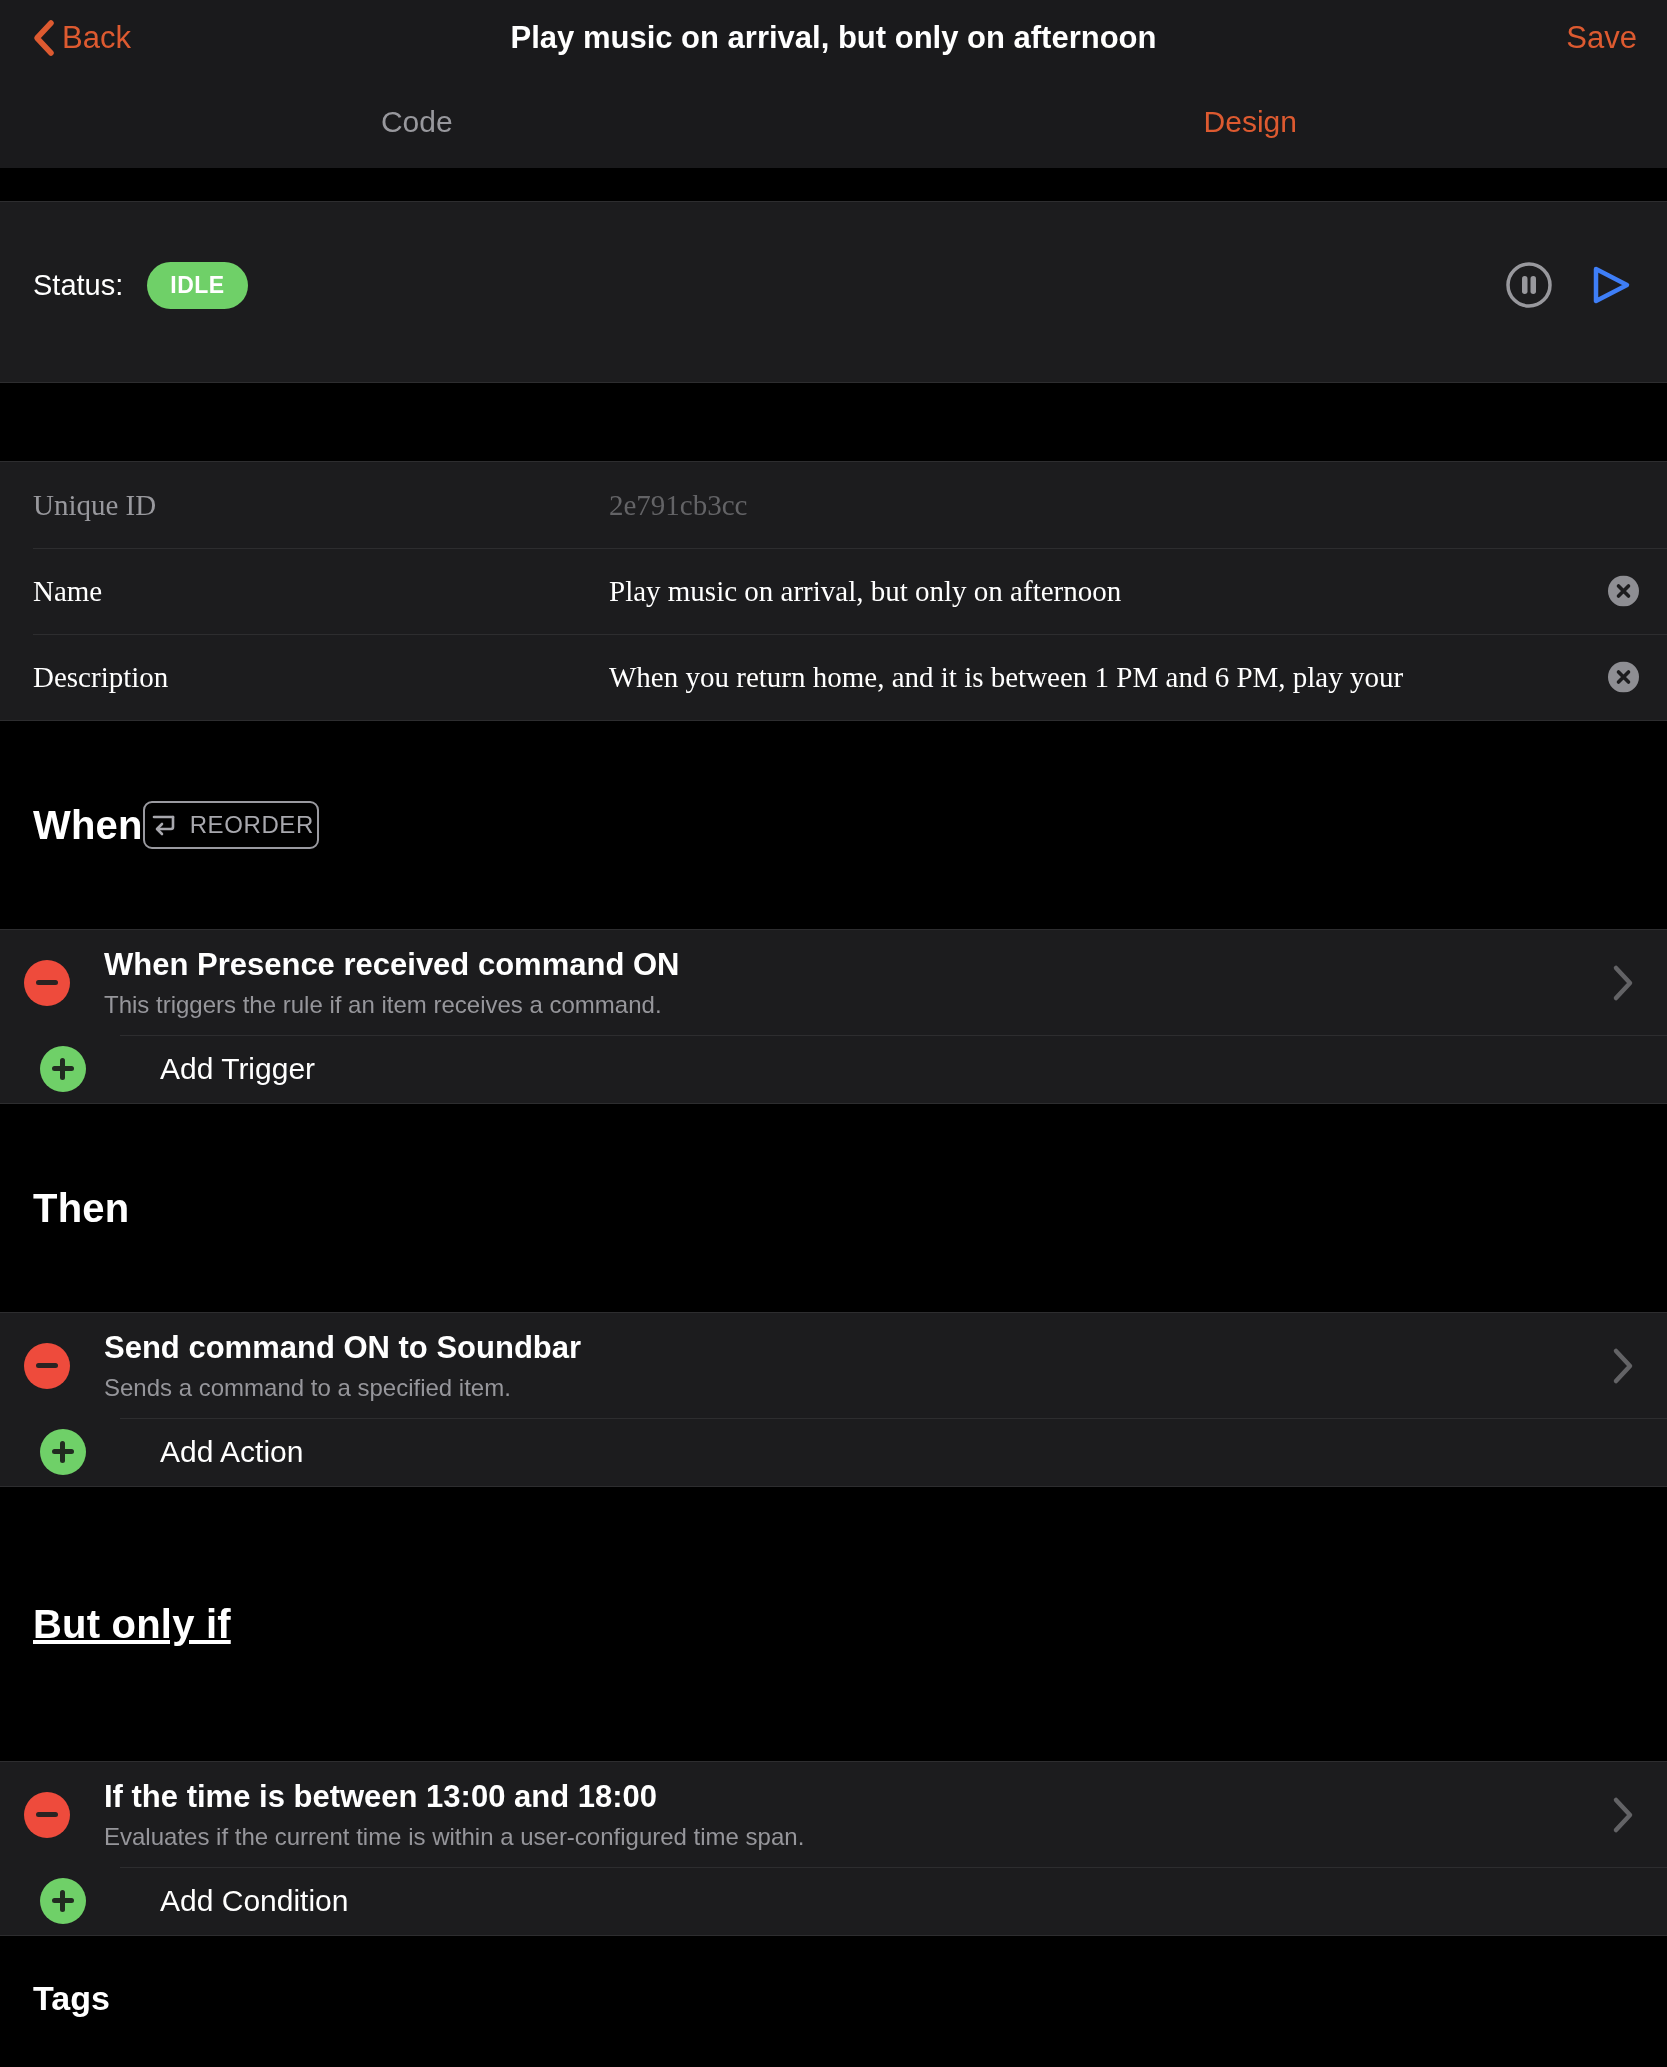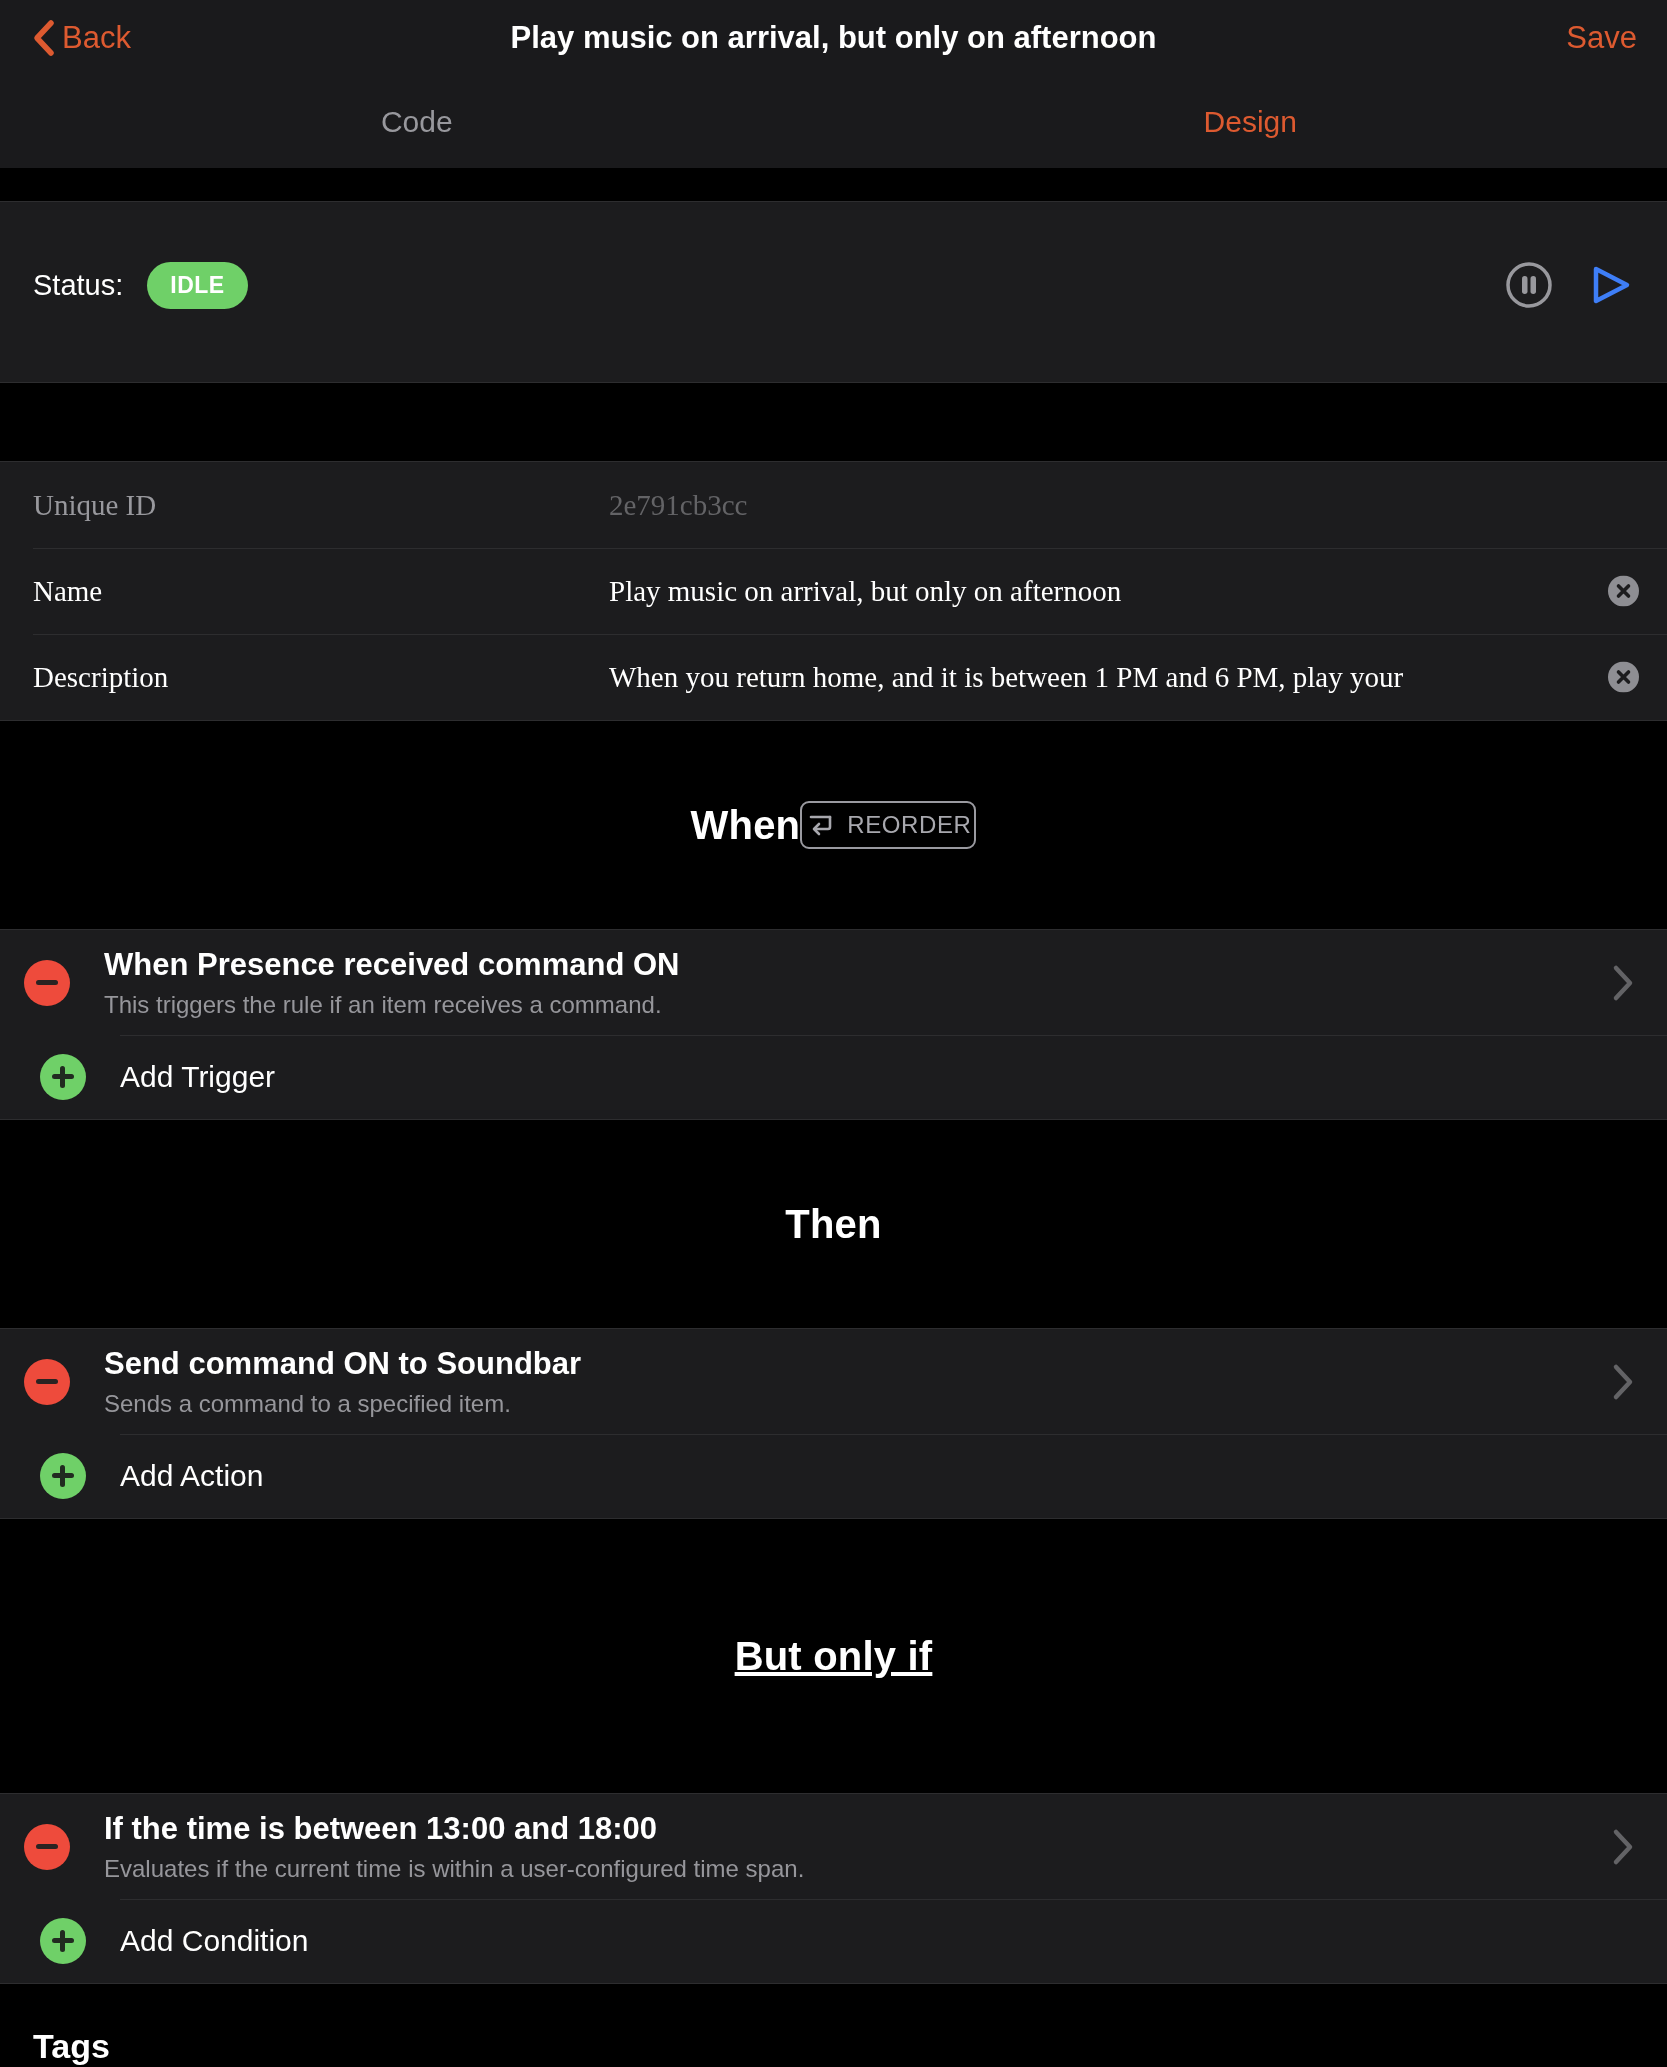--- a/index.html
+++ b/index.html
@@ -70,21 +70,21 @@
   .f-label.muted { color: var(--muted, #98989d); }
   .f-value { flex: 1; font-size: 29px; color: #fff; white-space: nowrap; overflow: hidden; }
   .f-value.dim { color: var(--muted-dim, #636366); }
   .clear-btn {
     position: absolute; right: 28px; top: 50%; transform: translateY(-50%);
     background: none; border: none; padding: 0; display: flex; cursor: pointer;
   }
 
   
   .section-head {
-    height: 210px; display: flex; align-items: center; justify-content: center;
+    height: 210px; display: flex; align-items: center; justify-content: flex-start;
     padding: 0 33px;
   }
   .section-head.h216 { height: 276px; text-decoration: underline; }
   .section-head h2 { margin: 0; font-size: 40px; font-weight: 700; color: #fff; letter-spacing: 0.2px; }
   .reorder-btn {
     display: flex; align-items: center; gap: 12px; height: 48px; padding: 0 3px;
     border: 2px solid #9a9aa0; border-radius: 9px; background: none; cursor: pointer;
     color: #a8a8ae; font-size: 24px; font-weight: 500; letter-spacing: 0.6px; font-family: inherit;
   }
 
@@ -103,21 +103,21 @@
   }
   .plus::after {
     content: ""; position: absolute; left: 20px; top: 12px; width: 5px; height: 22px;
     border-radius: 3px; background: #212b20;
   }
   .item-text { flex: 1; margin-left: 34px; display: flex; flex-direction: column; gap: 8px; min-width: 0; }
   .item-title { font-size: 31px; font-weight: 700; color: #fff; white-space: nowrap; overflow: hidden; }
   .item-sub { font-size: 24px; color: #96969b; white-space: nowrap; overflow: hidden; }
   .chev { flex: none; margin-left: 12px; }
 
-  .add-row { height: 84px; display: flex; align-items: center; padding: 0 33px 0 40px; position: relative; cursor: pointer; }
+  .add-row { height: 68px; display: flex; align-items: center; padding: 0 33px 0 40px; position: relative; cursor: pointer; gap: 40px; }
   .add-row::before {
     content: ""; position: absolute; left: 120px; right: 0; top: 0; height: 1px;
     background: var(--hairline, #2d2d2f);
   }
   .add-label { margin-left: 34px; font-size: 30px; color: #fff; }
 
   
   .tags-head { height: 150px; display: flex; align-items: center; padding: 0 33px 23px; }
   .tags-head h3 { margin: 0; font-size: 34px; font-weight: 700; color: #fff; }
   .bottom-strip { height: 12px; background: var(--row-bg, #1c1c1e); border-top: 1px solid var(--hairline, #2d2d2f); }

